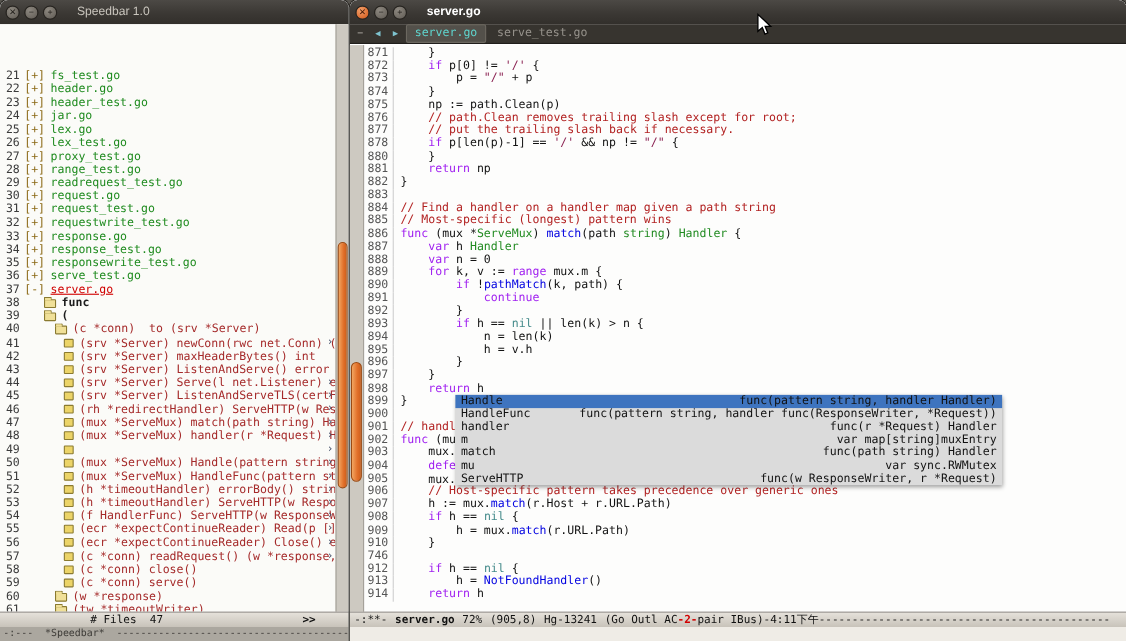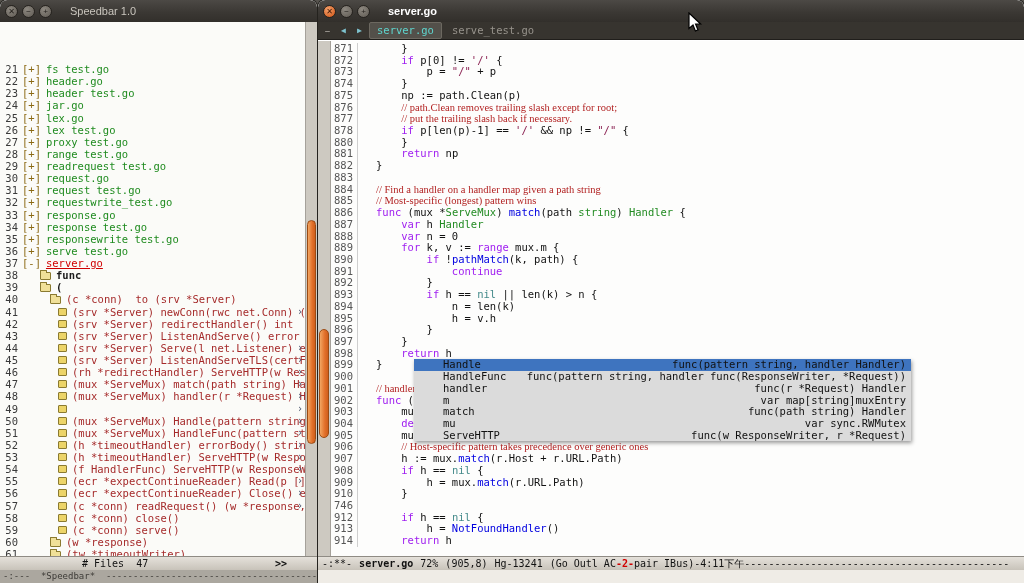--- a/index.html
+++ b/index.html
@@ -52,37 +52,37 @@
   .tbtn{flex:none;color:#b3afa8;width:13px;text-align:center;font-size:9px;}
   .tbtn.arrow{color:#7ec3cf;font-size:8px;}
   .tab{padding:0 7px;color:#97938c;line-height:15px;}
   .tab.active{background:#53504a;color:#5fd6cf;border:1px solid #6c6860;border-radius:2px;}
 
   
   .ed-body{position:absolute;left:0;top:41px;right:0;bottom:27px;display:flex;background:#fdfdfc;}
   .ed-scroll{flex:none;width:13px;background:#cdc9c1;border-right:1px solid #a5a19a;position:relative;}
   .ed-scroll .thumb{top:56%;height:21%;}
   .code-area{flex:1;position:relative;overflow:hidden;padding-top:2px;}
-  .crow{height:11.72px;line-height:11.72px;display:flex;white-space:pre;font-size:10.5px;gap:12px;}
+  .crow{height:11.72px;line-height:11.72px;display:flex;white-space:pre;font-size:10.5px;}
   .cln{flex:none;width:27px;text-align:right;padding-right:4px;margin-right:6px;color:#555;border-right:1px solid #cfcfcf;}
   .ctext{white-space:pre;}
   .tk-n{color:#121212;}
   .tk-k{color:var(--keyword-purple);}
-  .tk-c{color:var(--comment-red);font-family:Liberation Serif, serif;}
+  .tk-c{color:var(--comment-red);}
   .tk-s{color:var(--string-maroon);}
   .tk-f{color:var(--function-blue);}
   .tk-t{color:var(--type-green);}
   .tk-cb{color:#458b8b;}
   .cursor{display:inline-block;width:6px;height:10px;background:#000;margin-left:0;vertical-align:-1px;}
 
   
   .ac-popup{position:absolute;left:83px;width:497px;background:#dbdbdb;box-shadow:1px 2px 4px rgba(0,0,0,.4);z-index:6;font-size:10.5px;}
   .ac-row{height:11.72px;line-height:11.72px;display:flex;justify-content:space-between;white-space:pre;padding:0 5px;color:#111;}
   .ac-row.selected{background:var(--selection-blue);}
-  .ac-name{white-space:pre;margin-left:24px;}
+  .ac-name{white-space:pre;}
   .ac-sum{white-space:pre;}
 
   
   .ed-modeline{bottom:13px;}
   .ed-modeline span{margin-right:7px;}
   .ed-modeline .buf{font-weight:bold;}
   .ed-modeline .alert{color:var(--selected-red);font-weight:bold;margin-right:0;}
   .ed-modeline .b0{margin-right:0;}
   .ed-modeline .fill{margin-right:0;overflow:hidden;}
   .minibuffer{position:absolute;left:0;right:0;bottom:0;height:13px;background:#efece6;font-size:10px;}
@@ -119,21 +119,21 @@
           <div class="srow"><span class="ln">32</span><span class="sbody lvl0"><span class="ebtn">[+]</span><span class="fname">requestwrite_test.go</span></span></div>
           <div class="srow"><span class="ln">33</span><span class="sbody lvl0"><span class="ebtn">[+]</span><span class="fname">response.go</span></span></div>
           <div class="srow"><span class="ln">34</span><span class="sbody lvl0"><span class="ebtn">[+]</span><span class="fname">response_test.go</span></span></div>
           <div class="srow"><span class="ln">35</span><span class="sbody lvl0"><span class="ebtn">[+]</span><span class="fname">responsewrite_test.go</span></span></div>
           <div class="srow"><span class="ln">36</span><span class="sbody lvl0"><span class="ebtn">[+]</span><span class="fname">serve_test.go</span></span></div>
           <div class="srow"><span class="ln">37</span><span class="sbody lvl0"><span class="ebtn">[-]</span><span class="fname sel">server.go</span></span></div>
           <div class="srow"><span class="ln">38</span><span class="sbody lvl1"><span class="ic-folder"></span><span class="gtxt">func</span></span></div>
           <div class="srow"><span class="ln">39</span><span class="sbody lvl1"><span class="ic-folder"></span><span class="gtxt">(</span></span></div>
           <div class="srow"><span class="ln">40</span><span class="sbody lvl2"><span class="ic-folder"></span><span class="ttxt">(c *conn)  to (srv *Server)</span></span></div>
           <div class="srow"><span class="ln">41</span><span class="sbody lvl3"><span class="ic-tag"></span><span class="ttxt">(srv *Server) newConn(rwc net.Conn) (c</span></span><span class="trunc">›</span></div>
-          <div class="srow"><span class="ln">42</span><span class="sbody lvl3"><span class="ic-tag"></span><span class="ttxt">(srv *Server) redirectHandler() int</span></span></div>
+          <div class="srow"><span class="ln">42</span><span class="sbody lvl3"><span class="ic-tag"></span><span class="ttxt">(srv *Server) maxHeaderBytes() int</span></span></div>
           <div class="srow"><span class="ln">43</span><span class="sbody lvl3"><span class="ic-tag"></span><span class="ttxt">(srv *Server) ListenAndServe() error</span></span></div>
           <div class="srow"><span class="ln">44</span><span class="sbody lvl3"><span class="ic-tag"></span><span class="ttxt">(srv *Server) Serve(l net.Listener) e</span></span><span class="trunc">›</span></div>
           <div class="srow"><span class="ln">45</span><span class="sbody lvl3"><span class="ic-tag"></span><span class="ttxt">(srv *Server) ListenAndServeTLS(certF</span></span><span class="trunc">›</span></div>
           <div class="srow"><span class="ln">46</span><span class="sbody lvl3"><span class="ic-tag"></span><span class="ttxt">(rh *redirectHandler) ServeHTTP(w Res</span></span><span class="trunc">›</span></div>
           <div class="srow"><span class="ln">47</span><span class="sbody lvl3"><span class="ic-tag"></span><span class="ttxt">(mux *ServeMux) match(path string) Ha</span></span><span class="trunc">›</span></div>
           <div class="srow"><span class="ln">48</span><span class="sbody lvl3"><span class="ic-tag"></span><span class="ttxt">(mux *ServeMux) handler(r *Request) H</span></span><span class="trunc">›</span></div>
           <div class="srow"><span class="ln">49</span><span class="sbody lvl3"><span class="ic-tag"></span></span><span class="trunc">›</span></div>
           <div class="srow"><span class="ln">50</span><span class="sbody lvl3"><span class="ic-tag"></span><span class="ttxt">(mux *ServeMux) Handle(pattern string</span></span><span class="trunc">›</span></div>
           <div class="srow"><span class="ln">51</span><span class="sbody lvl3"><span class="ic-tag"></span><span class="ttxt">(mux *ServeMux) HandleFunc(pattern st</span></span><span class="trunc">›</span></div>
           <div class="srow"><span class="ln">52</span><span class="sbody lvl3"><span class="ic-tag"></span><span class="ttxt">(h *timeoutHandler) errorBody() strin</span></span><span class="trunc">›</span></div>

